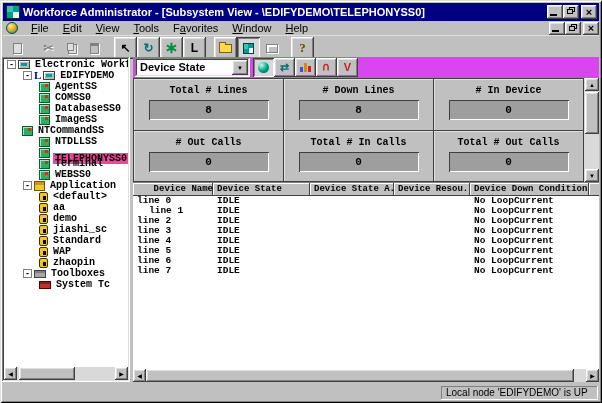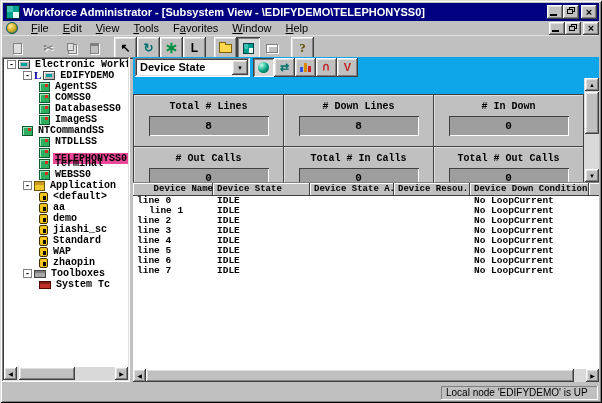--- a/index.html
+++ b/index.html
@@ -108,21 +108,21 @@
   .tree-hscroll { position:absolute; left:2px; right:2px; bottom:2px; height:13px; background:#d9d9d9; }
   .sb-btn { position:absolute; width:13px; height:13px; background:#c0c0c0;
             display:flex; align-items:center; justify-content:center; font-size:6px; color:#000;
             box-shadow: inset -1px -1px 0 #404040, inset 1px 1px 0 #fff,
                         inset -2px -2px 0 #808080, inset 2px 2px 0 #dfdfdf; }
   .sb-thumb { position:absolute; background:#c0c0c0;
               box-shadow: inset -1px -1px 0 #404040, inset 1px 1px 0 #fff,
                           inset -2px -2px 0 #808080, inset 2px 2px 0 #dfdfdf; }
 
   
-  .main { position:absolute; left:133px; top:57px; right:3px; bottom:21px; background:#0ea5e9; }
+  .main { position:absolute; left:133px; top:57px; right:3px; bottom:21px; background:#d946ef; }
 
   .combo-row { position:absolute; left:0; top:0; right:0; height:21px; }
   .combo { position:absolute; left:2px; top:1px; width:115px; height:19px; background:#fff; }
   .combo-text { position:absolute; left:5px; top:3px; font-size:11px; font-weight:bold; color:#000; }
   .combo-arrow { position:absolute; right:2px; top:2px; width:16px; height:15px; background:#c0c0c0;
                  display:flex; align-items:center; justify-content:center; font-size:6px; color:#000;
                  box-shadow: inset -1px -1px 0 #404040, inset 1px 1px 0 #fff,
                              inset -2px -2px 0 #808080, inset 2px 2px 0 #dfdfdf; }
   .view-buttons { position:absolute; left:120px; top:1px; display:flex; }
   .vbtn { width:21px; height:19px; background:#c0c0c0; flex:0 0 auto;
@@ -134,21 +134,21 @@
   .vglyph.red { color:#c02020; }
   .vglyph.flip { transform:rotate(180deg); }
   .chart-icon { width:11px; height:9px;
       background-image: linear-gradient(#3355dd,#3355dd), linear-gradient(#dd8800,#dd8800),
                         linear-gradient(#cc2222,#cc2222);
       background-size: 3px 5px, 3px 9px, 3px 6px;
       background-position: 0 100%, 4px 100%, 8px 100%;
       background-repeat:no-repeat; }
 
   .stats { position:absolute; left:0; top:21px; right:0; height:104px; }
-  .stats-grid { position:absolute; left:0; top:16px; width:451px; height:104px;
+  .stats-grid { position:absolute; left:0; top:0; width:451px; height:104px;
                 border-left:1px solid #404040; border-top:1px solid #404040;
                 display:grid; grid-template-columns:repeat(3,150px); grid-template-rows:52px 51px; }
   .stat-cell { border-right:1px solid #404040; border-bottom:1px solid #404040;
                box-shadow: inset 1px 1px 0 #dfdfdf; background:#c0c0c0; overflow:hidden; }
   .stat-label { margin-top:6px; text-align:center; font-family:"Liberation Mono", monospace;
                 font-weight:bold; font-size:10px; color:#000; white-space:pre; }
   .stat-value-box { width:120px; height:20px; margin:4px auto 0; background:#9e9e9e;
                     box-shadow: inset 1px 1px 0 #404040, inset -1px -1px 0 #fff;
                     display:flex; align-items:center; justify-content:center; }
   .stat-value { font-family:"Liberation Mono", monospace; font-weight:bold; font-size:11px; color:#000; }
@@ -397,21 +397,21 @@
               <span class="stat-value">8</span>
             </div>
           </div>
           <div class="stat-cell">
             <div class="stat-label"># Down Lines</div>
             <div class="stat-value-box">
               <span class="stat-value">8</span>
             </div>
           </div>
           <div class="stat-cell">
-            <div class="stat-label"># In Down</div>
+            <div class="stat-label"># In Device</div>
             <div class="stat-value-box">
               <span class="stat-value">0</span>
             </div>
           </div>
           <div class="stat-cell">
             <div class="stat-label"># Out Calls</div>
             <div class="stat-value-box">
               <span class="stat-value">0</span>
             </div>
           </div>

